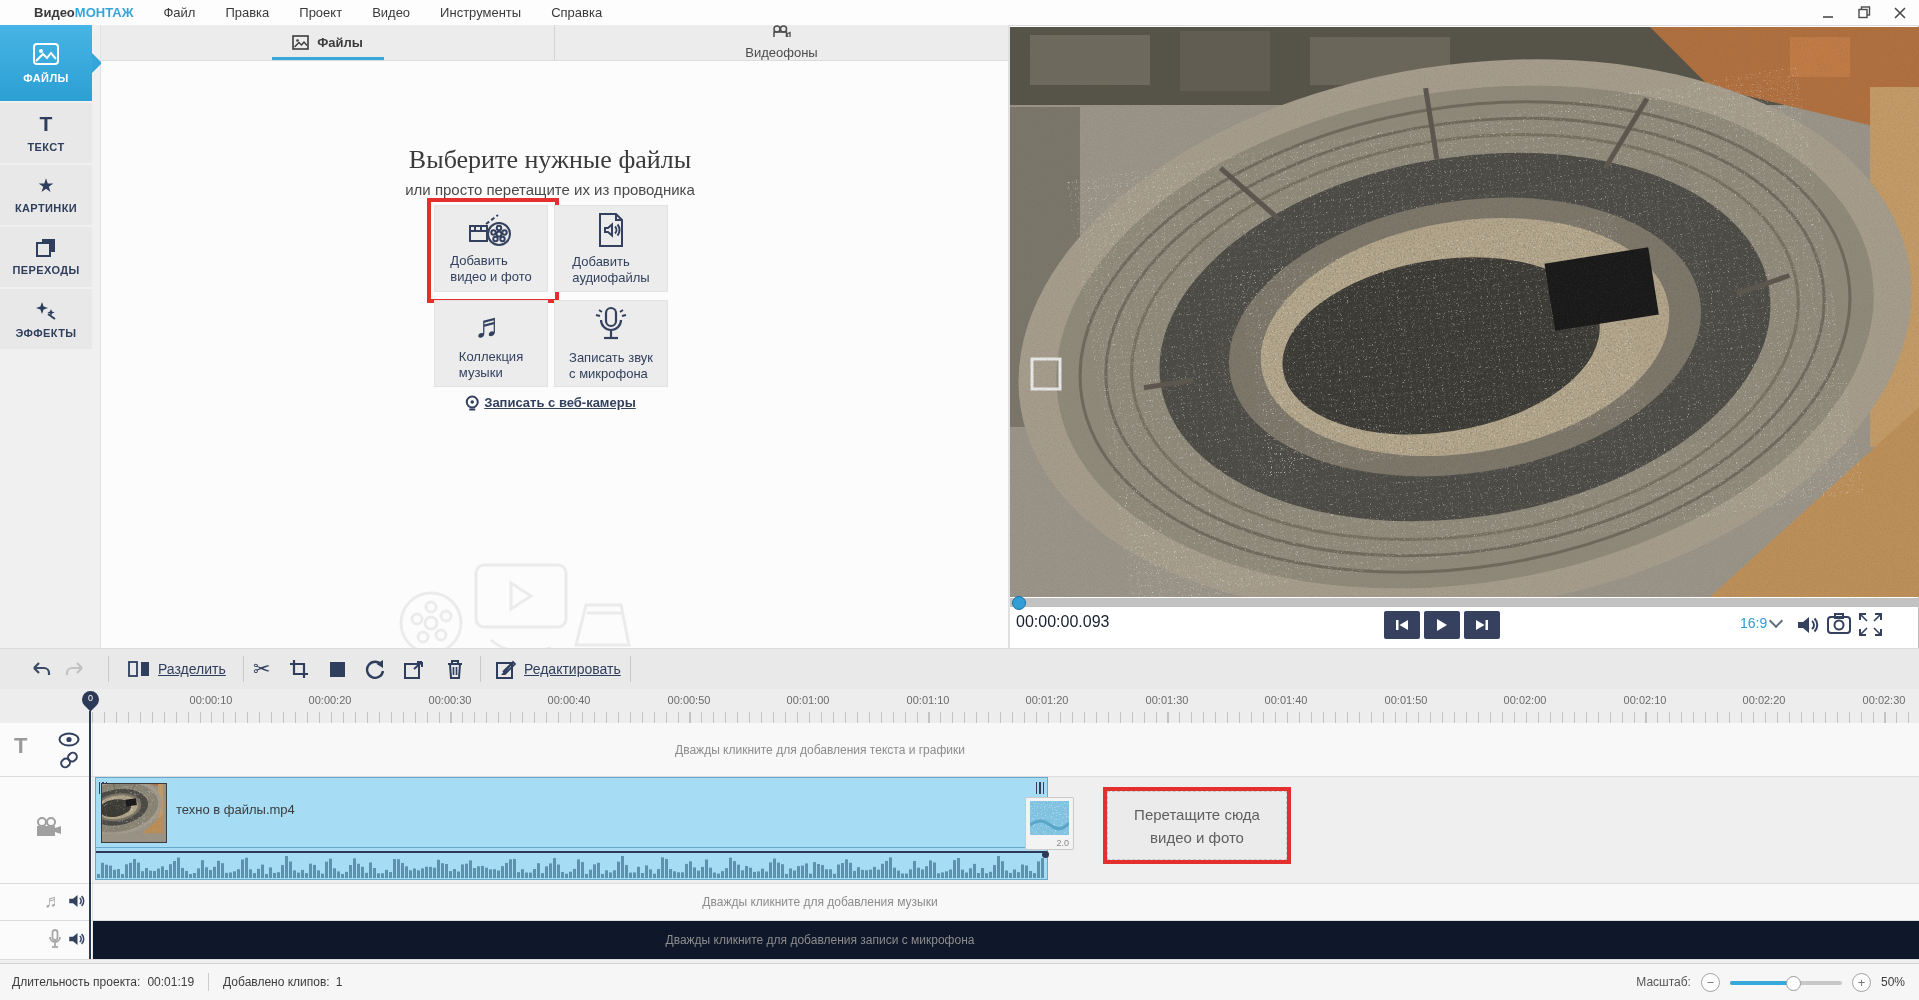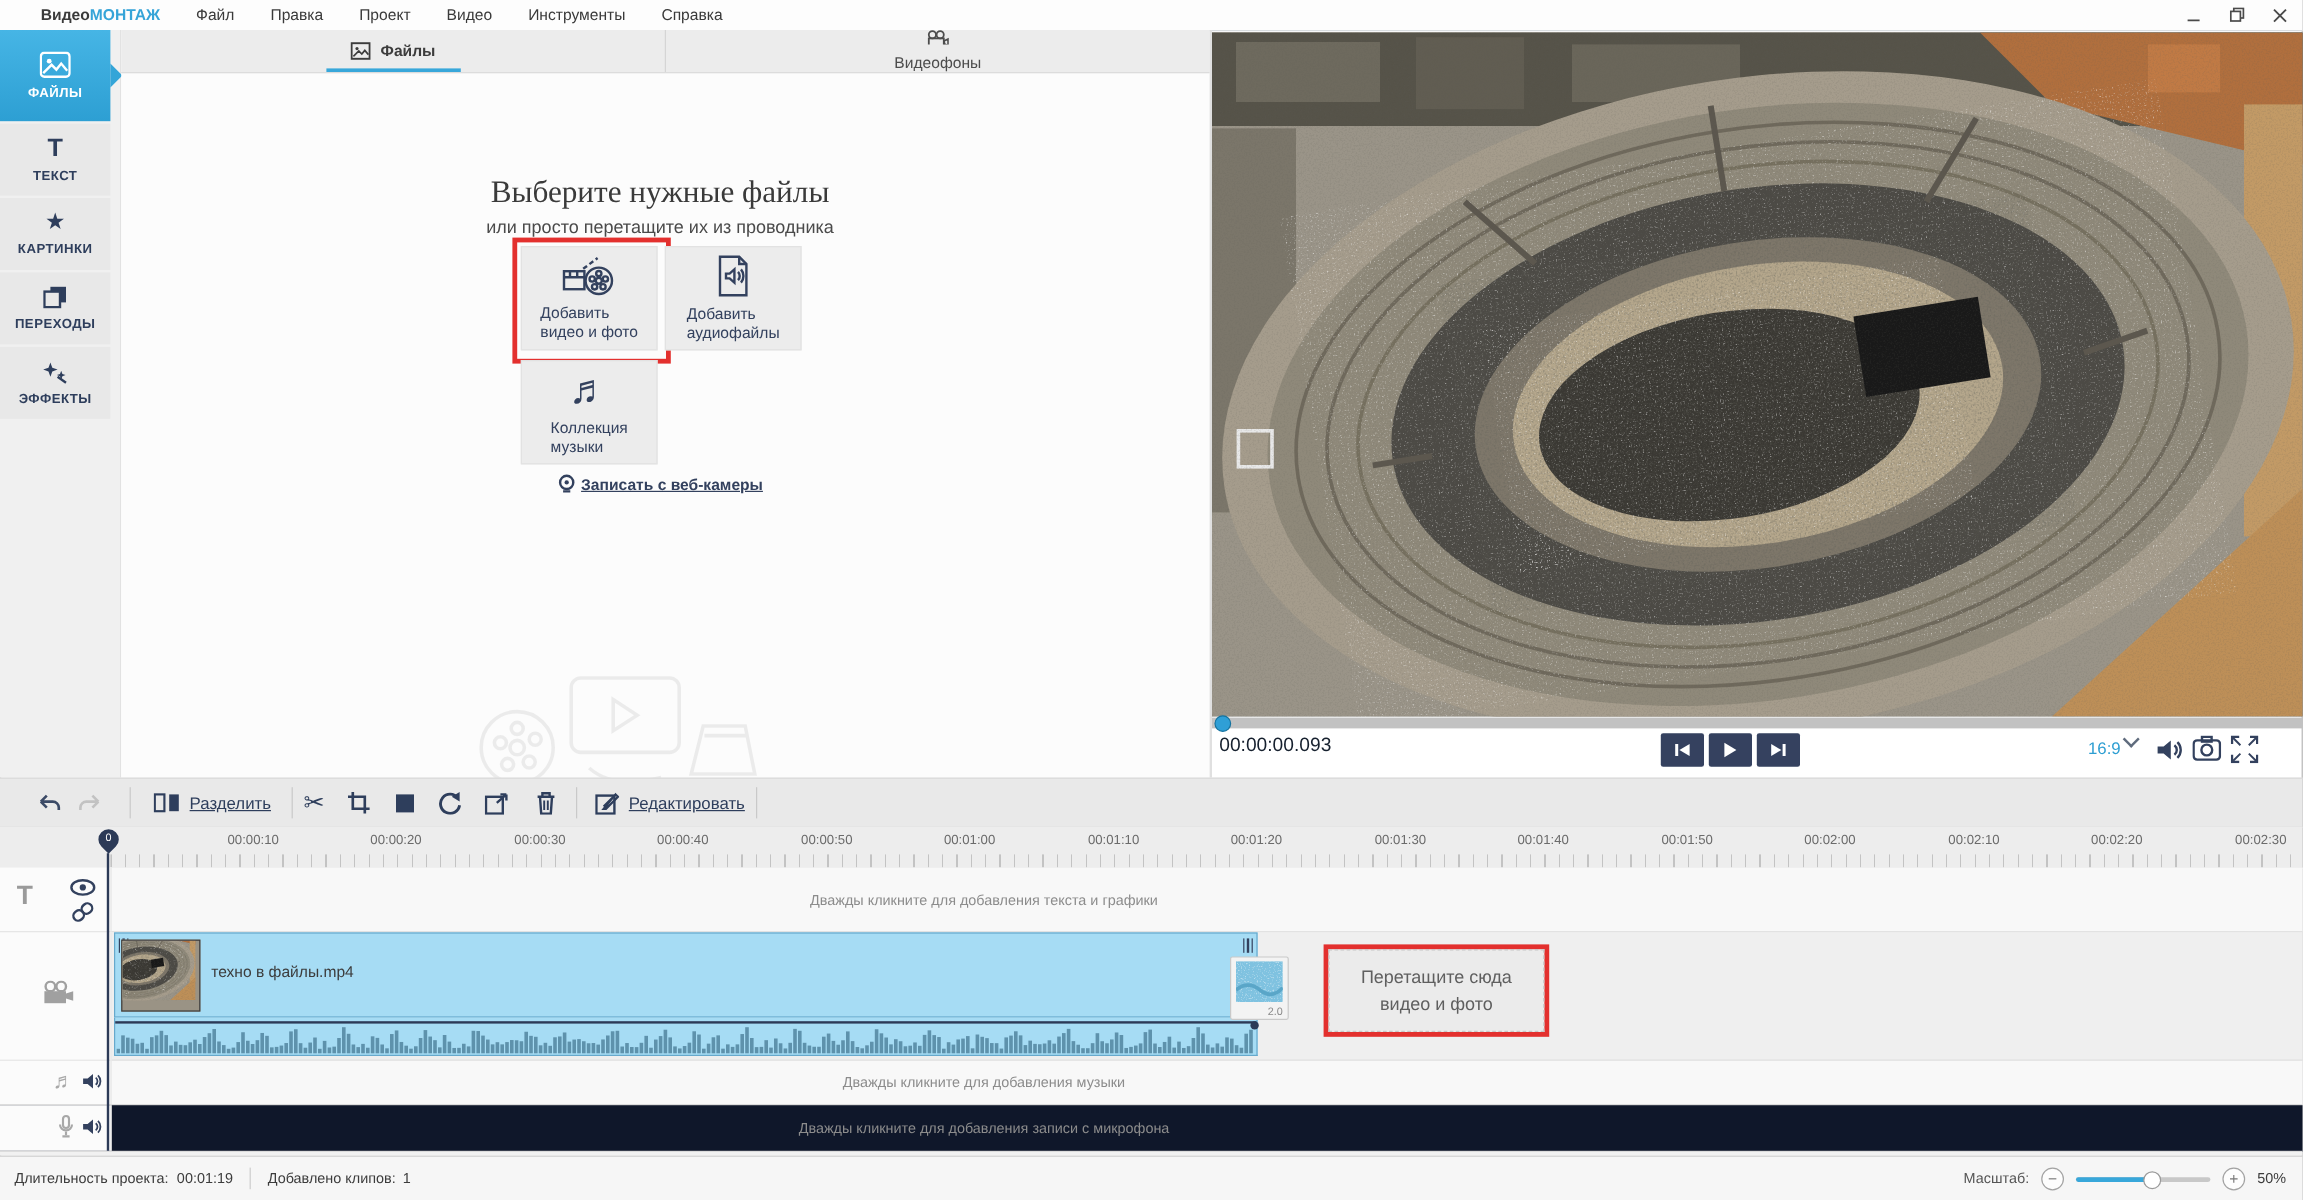--- a/index.html
+++ b/index.html
@@ -32,34 +32,34 @@
   .tabbar{position:absolute;left:0;top:0;width:100%;height:35px;background:#ececec;border-bottom:1px solid #dcdcdc;display:flex;}
   .tab{width:50%;display:flex;align-items:center;justify-content:center;gap:8px;font-size:13px;font-weight:bold;color:#3c3c3c;position:relative;}
   .tab + .tab{border-left:1px solid #d5d5d5;color:#4c4c4c;font-weight:normal;flex-direction:column;}
   .tab.active::after{content:"";position:absolute;left:50%;transform:translateX(-50%);bottom:0;width:112px;height:3px;background:#38a7da;}
   .panel-title{position:absolute;left:449px;top:120px;transform:translateX(-50%);font-size:26px;color:#3a3a3a;white-space:nowrap;font-family:Liberation Serif, serif;}
   .panel-sub{position:absolute;left:449px;top:156px;transform:translateX(-50%);font-size:15px;color:#4a4a4a;white-space:nowrap;}
   .file-btn{position:absolute;width:112px;height:85px;background:#ececec;border:1px solid #e2e2e2;
             display:flex;flex-direction:column;align-items:center;justify-content:center;gap:6px;cursor:pointer;}
   .file-btn .lbl{font-size:13px;color:#33415e;text-align:left;white-space:pre-line;line-height:16px;}
   .red-box{position:absolute;border:4px solid #e3302e;pointer-events:none;}
-  .webcam-link{position:absolute;left:449px;top:370px;transform:translateX(-50%);display:flex;align-items:center;gap:4px;
+  .webcam-link{position:absolute;left:449px;top:370px;transform:translateX(-50%);display:flex;gap:4px;
                font-size:13px;font-weight:bold;color:#33415e;}
   .webcam-link span{text-decoration:underline;cursor:pointer;}
   .watermark{position:absolute;left:270px;top:520px;opacity:.16;}
 
   
   .preview{position:absolute;left:1010px;top:27px;width:909px;height:570px;background:#6b675e;}
   .vdivider{position:absolute;left:1008px;top:25px;width:2px;height:623px;background:#e0e0e0;}
   .seekbar{position:absolute;left:1010px;top:598px;width:909px;height:9px;background:#c2c2c2;}
   .seek-handle{position:absolute;left:2px;top:-2px;width:12px;height:12px;border-radius:50%;background:#2f9fd6;border:1px solid #16739f;}
   .timecode{position:absolute;left:1016px;top:613px;font-size:16px;color:#16202e;}
   .playbtns{position:absolute;left:1384px;top:611px;display:flex;gap:4px;}
   .playbtn{width:36px;height:28px;background:#35415f;border-radius:2px;display:flex;align-items:center;justify-content:center;cursor:pointer;}
-  .aspect{position:absolute;left:1740px;top:615px;font-size:14px;color:#2d9ed2;display:flex;gap:4px;cursor:pointer;}
+  .aspect{position:absolute;left:1740px;top:615px;font-size:14px;color:#2d9ed2;display:flex;align-items:center;gap:4px;cursor:pointer;}
   .chev{width:8px;height:8px;border-right:2px solid #5f6b7d;border-bottom:2px solid #5f6b7d;transform:rotate(45deg);margin-top:-4px;}
   .pv-icon{position:absolute;top:613px;cursor:pointer;}
 
   
   .toolbar{position:absolute;left:0;top:648px;width:1919px;height:40px;background:#e9e9e9;
            border-top:1px solid #d9d9d9;border-bottom:1px solid #cccccc;}
   .tb{position:absolute;top:0;height:40px;display:flex;align-items:center;cursor:pointer;}
   .tb-sep{position:absolute;top:7px;width:1px;height:26px;background:#c9c9c9;}
   .tb-label{font-size:14px;color:#2e3e5c;margin-left:8px;white-space:nowrap;text-decoration:underline;}
 
@@ -277,20 +277,34 @@
       <span class="lbl">Добавить
 аудиофайлы</span>
     </div>
 
     <div class="file-btn" style="left:333px;top:275px">
       <div style="font-size:34px;color:#33415e;line-height:36px;">♬</div>
       <span class="lbl">Коллекция
 музыки</span>
     </div>
 
+    <div class="file-btn" style="left:453px;top:275px">
+      <svg width="40" height="38">
+        <g stroke="#33415e" fill="none" stroke-width="2.2">
+          <rect x="15" y="2" width="10" height="18" rx="5"></rect>
+          <path d="M10,14 a10,10 0 0 0 20,0"></path>
+          <line x1="20" y1="25" x2="20" y2="31"></line>
+            <line x1="13" y1="32" x2="27" y2="32"></line>
+          <path d="M8,4 l3,2 M5,9 l4,1" stroke-width="2"></path>
+            <path d="M32,4 l-3,2 M35,9 l-4,1" stroke-width="2"></path>
+        </g>
+      </svg>
+      <span class="lbl">Записать звук
+с микрофона</span>
+    </div>
 
     <div class="webcam-link">
       <svg width="16" height="16">
           <circle cx="8" cy="7" r="5.5" fill="none" stroke="#33415e" stroke-width="2"></circle>
           <circle cx="8" cy="7" r="1.8" fill="#33415e"></circle>
           <path d="M5,14.5 L11,14.5" stroke="#33415e" stroke-width="2"></path>
         </svg>
       <span>Записать с веб-камеры</span>
     </div>
 

